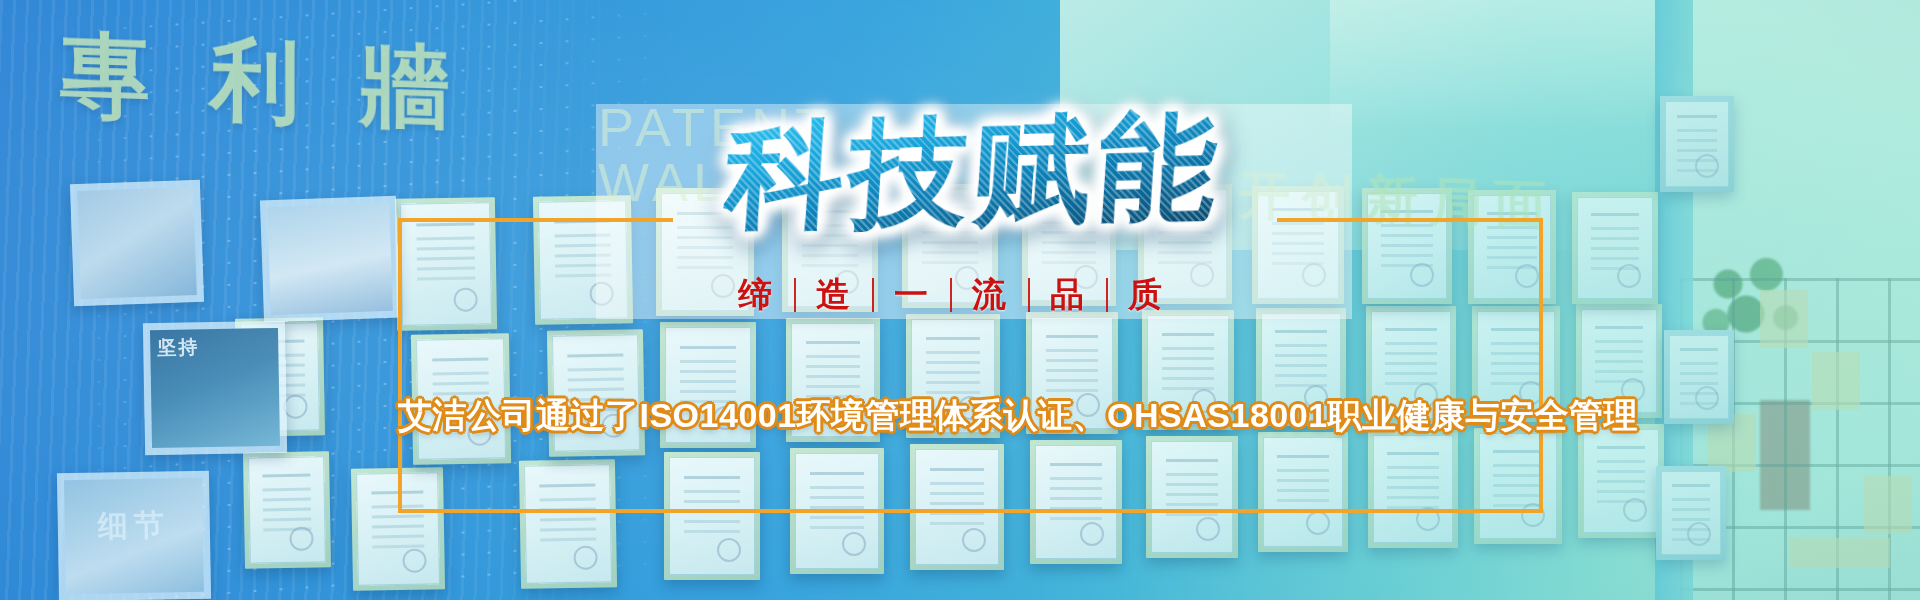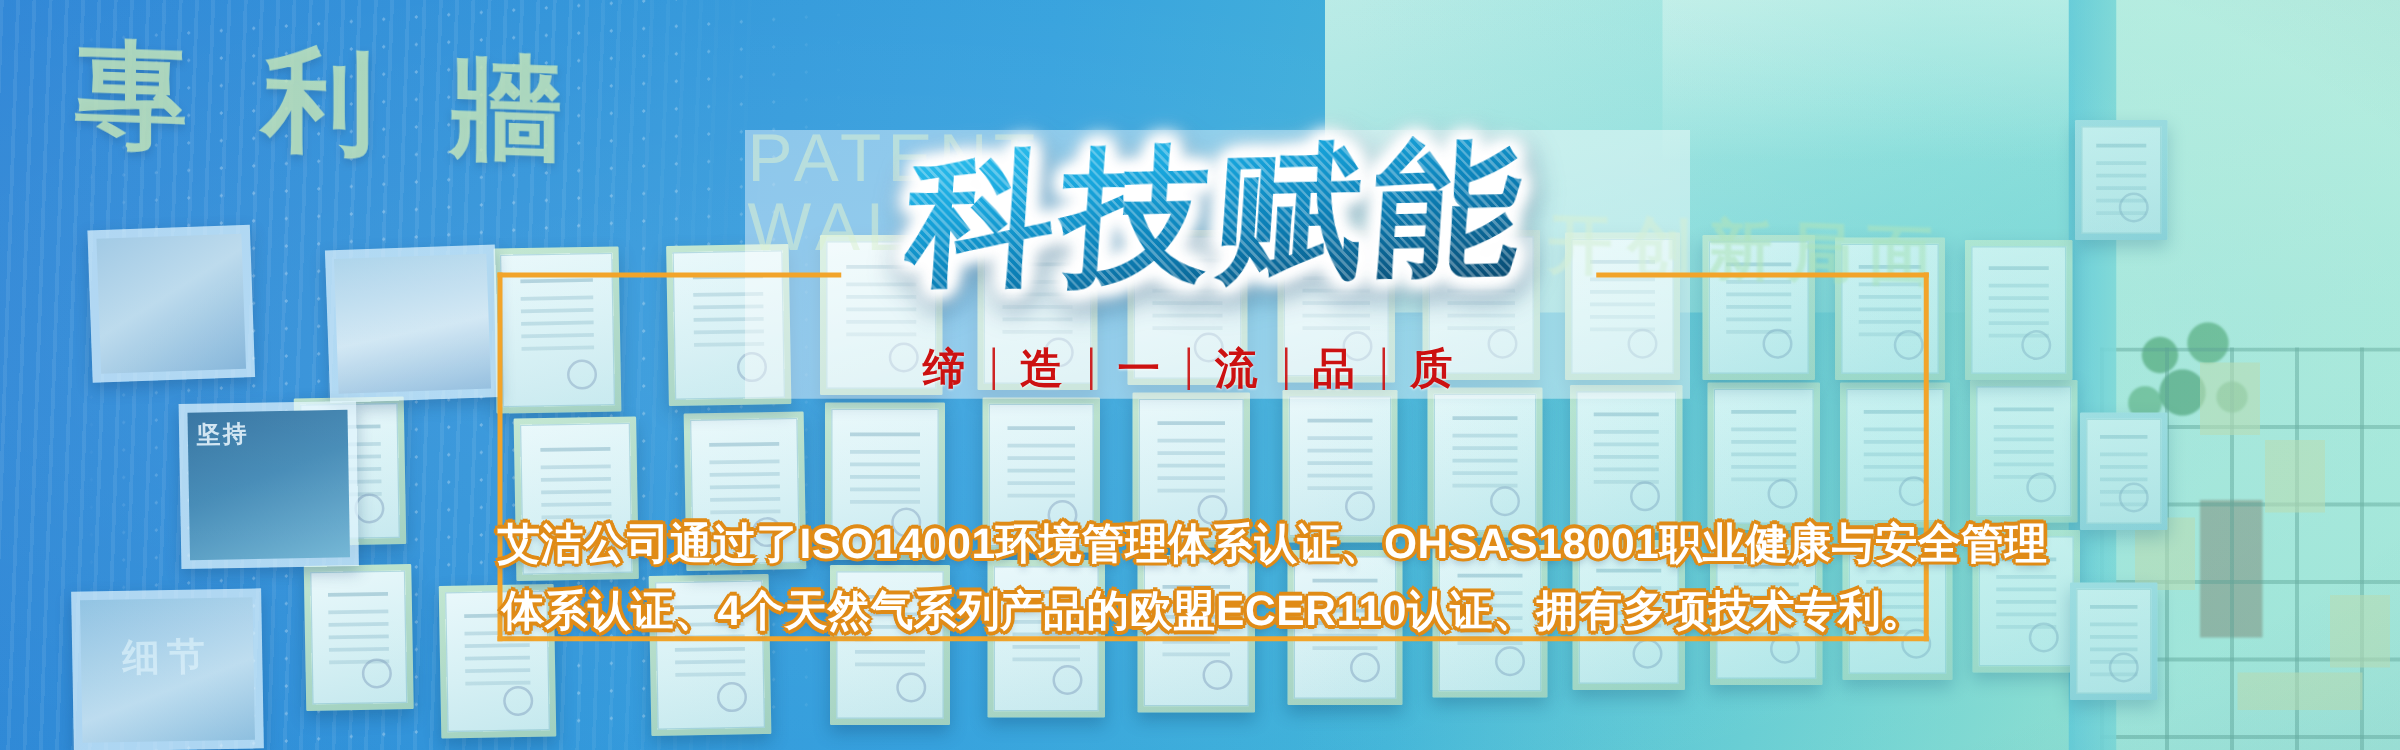--- a/index.html
+++ b/index.html
@@ -212,21 +212,21 @@
   
   .frame-line{position:absolute;background:#f2a42a;}
   .fl-top   {left:398px;top:218px;width:275px;height:4px;}
   .fl-top-r {left:1277px;top:218px;width:266px;height:4px;}
   .fl-left  {left:398px;top:218px;width:4px;height:295px;}
   .fl-right {left:1539px;top:218px;width:4px;height:295px;}
   .fl-bottom{left:398px;top:509px;width:1145px;height:4px;}
 
   
   .body-text{
-    position:absolute;left:398px;top:408px;width:1145px;
+    position:absolute;left:398px;top:388px;width:1145px;
     text-align:center;
     font-size:34px;line-height:54px;font-weight:700;letter-spacing:.5px;
     color:#ffffff;
     text-shadow:
       -2px -2px 0 #e08b17, 2px -2px 0 #e08b17,
       -2px  2px 0 #e08b17, 2px  2px 0 #e08b17,
       -3px  0   0 #e08b17, 3px  0   0 #e08b17,
        0   -3px 0 #e08b17, 0    3px 0 #e08b17,
        0 4px 6px rgba(40,80,120,.35);
   }
@@ -423,16 +423,15 @@
   </div>
 
   <div class="frame-line fl-top"></div>
   <div class="frame-line fl-top-r"></div>
   <div class="frame-line fl-left"></div>
   <div class="frame-line fl-right"></div>
   <div class="frame-line fl-bottom"></div>
 
   <div class="body-text">
     <div>艾洁公司通过了ISO14001环境管理体系认证、OHSAS18001职业健康与安全管理</div>
-    <div>体系认证、4个天然气系列产品的欧盟ECER110认证、拥有多项技术专利。</div>
   </div>
 
 </div>
 
 </body></html>

